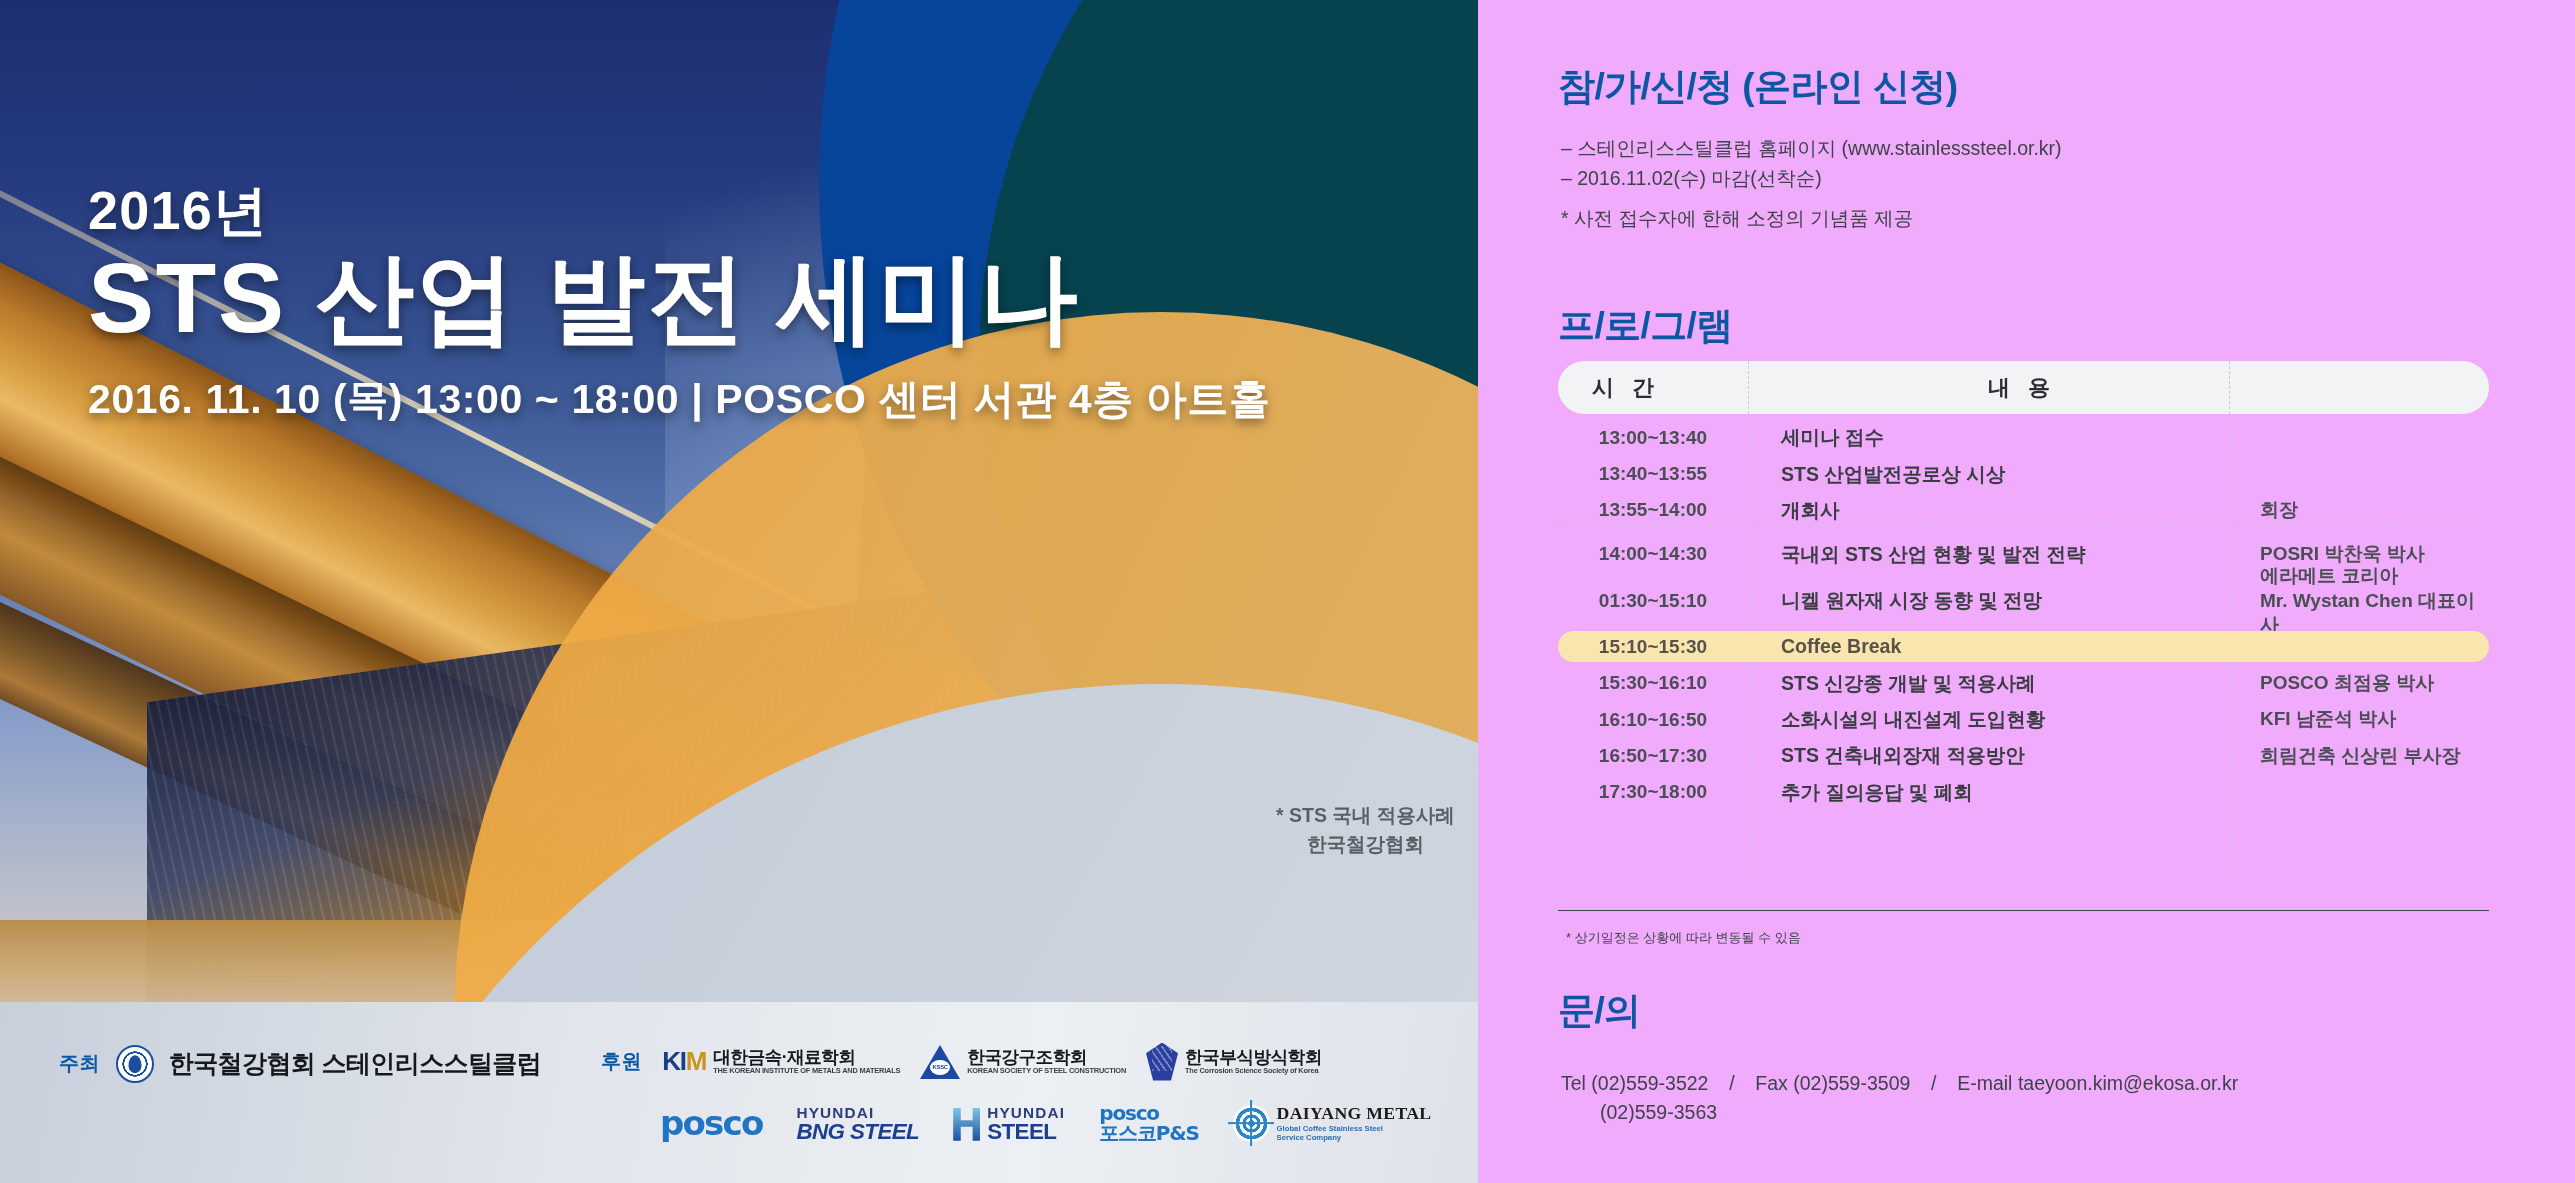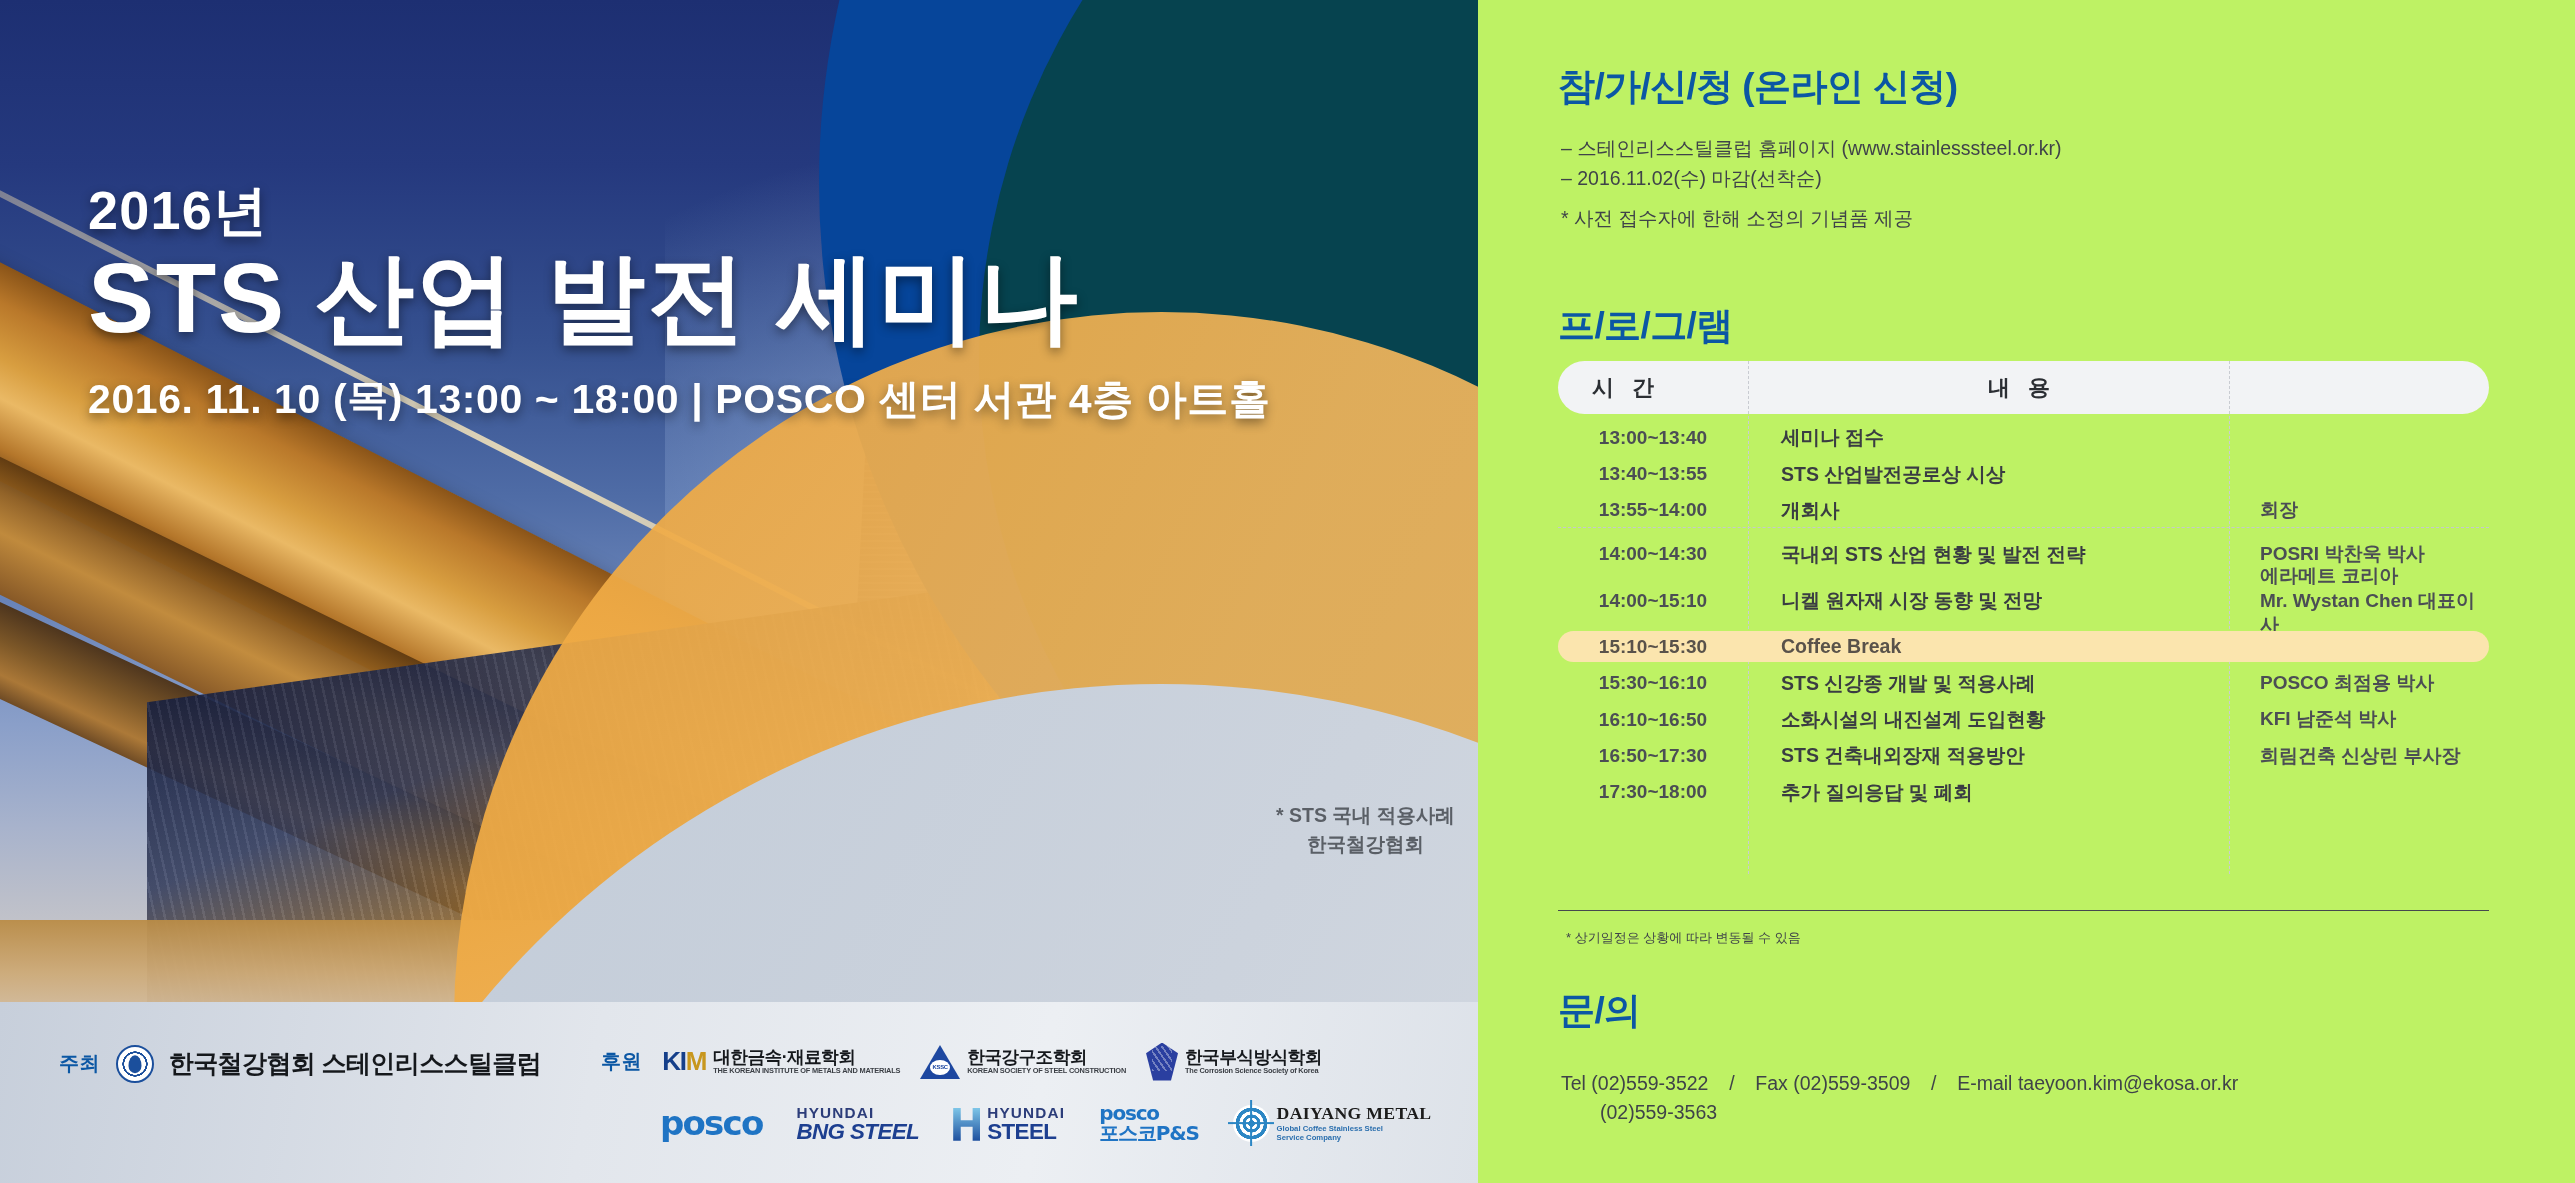--- a/index.html
+++ b/index.html
@@ -369,21 +369,21 @@
   .target-mark:before{ left:50%; top:-4.7px; width:1.8px; height:46px; transform:translateX(-50%); }
   .target-mark:after{ top:50%; left:-4.7px; height:1.8px; width:46px; transform:translateY(-50%); }
   .daiyang-k { font-size:17.7px; font-weight:700; color:#1c1c1c; letter-spacing:0.3px; font-family:"Liberation Serif", serif;}
   .daiyang-s { font-size:7.7px; font-weight:700; color:#2b6fae; line-height:1.25;}
 
   
   .right-panel {
     position: absolute;
     left: 1478px; top: 0;
     width: 1098px; height: 1184px;
-    background: #bef264;
+    background: #f0abfc;
   }
   .sec-heading {
     position: absolute;
     color: #0b57a4;
     font-size: 37px;
     font-weight: 700;
     letter-spacing: -0.6px;
     white-space: nowrap;
   }
   .h-apply { left: 80px; top: 62px; }
@@ -662,21 +662,21 @@
           <span class="c-who">회장</span>
         </div>
 
         <div class="trow gapbefore">
           <span class="c-time">14:00~14:30</span>
           <span class="c-desc">국내외 STS 산업 현황 및 발전 전략</span>
           <span class="c-who">POSRI 박찬욱 박사</span>
         </div>
 
         <div class="trow tall">
-          <span class="c-time">14:00~15:10</span>
+          <span class="c-time">01:30~15:10</span>
           <span class="c-desc">니켈 원자재 시장 동향 및 전망</span>
           <span class="c-who" style="white-space:pre-line">에라메트 코리아
 Mr. Wystan Chen 대표이사</span>
         </div>
 
         <div class="trow highlight">
           <span class="c-time">15:10~15:30</span>
           <span class="c-desc">Coffee Break</span>
           <span class="c-who"></span>
         </div>

